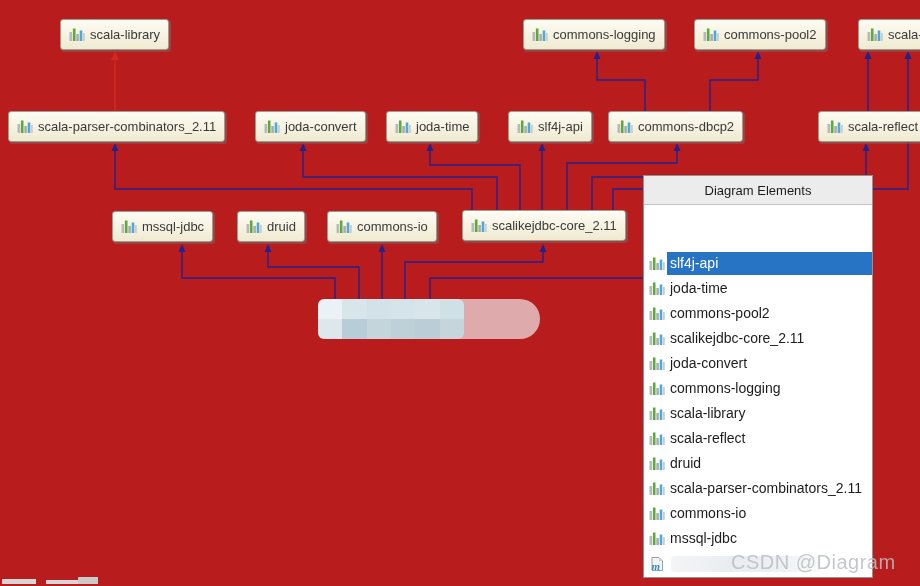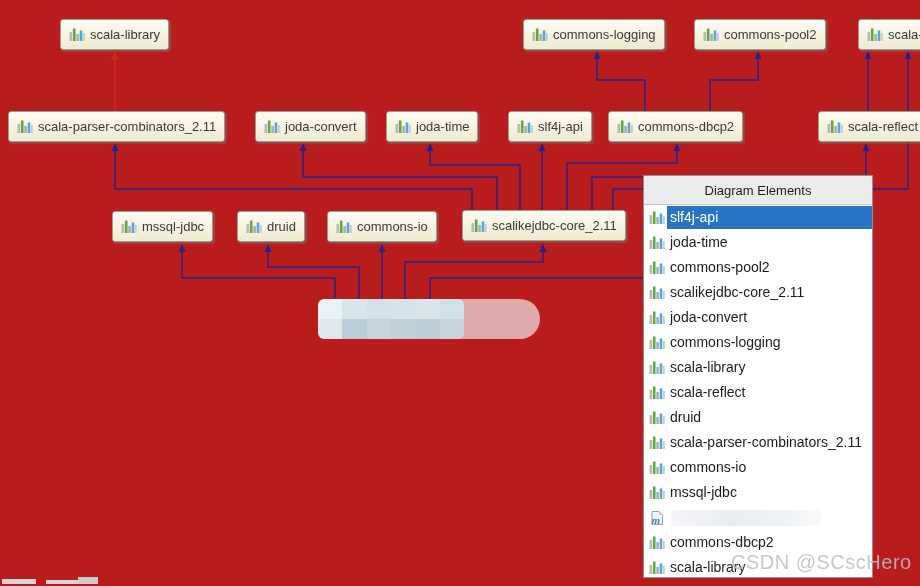--- a/index.html
+++ b/index.html
@@ -39,21 +39,21 @@
   .mosaic span:nth-child(11){background:#bbced7;}
   .mosaic span:nth-child(12){background:#c6d5dc;}
   .mosaic-halo{
     position:absolute;left:455px;top:299px;width:85px;height:40px;
     background:#f3f7f9;border-radius:0 20px 20px 0;opacity:.65;z-index:1;
   }
   
   .popup{
     position:absolute;left:643px;top:175px;width:230px;height:403px;
     background:#fff;border:1px solid #919191;z-index:10;
-    box-sizing:border-box;display:flex;flex-direction:column;
+    box-sizing:border-box;display:flex;flex-direction:column;gap:46px;
   }
   .popup-header{
     height:28px;flex:0 0 28px;background:#ececec;border-bottom:1px solid #c2c2c2;
     display:flex;align-items:center;justify-content:center;
     font-size:13px;color:#1c1c1c;
   }
   .popup-list{flex:1;overflow:hidden;}
   .row{height:25px;display:flex;align-items:center;padding-left:5px;}
   .row .lib-icon{margin-right:2px;}
   .row-label{
@@ -336,19 +336,19 @@
       </div>
       <div class="row">
         <svg class="lib-icon" viewBox="0 0 16 16">
             <use href="#libicon"></use>
           </svg>
         <span class="row-label">scala-library</span>
       </div>
     </div>
   </div>
 
-  <div class="watermark">CSDN @SCscHero</div>
+  <div class="watermark">CSDN @Diagram</div>
 
   <div class="frag f1"></div>
   <div class="frag f2"></div>
   <div class="frag f3"></div>
 
 </div>
 
 </body></html>

